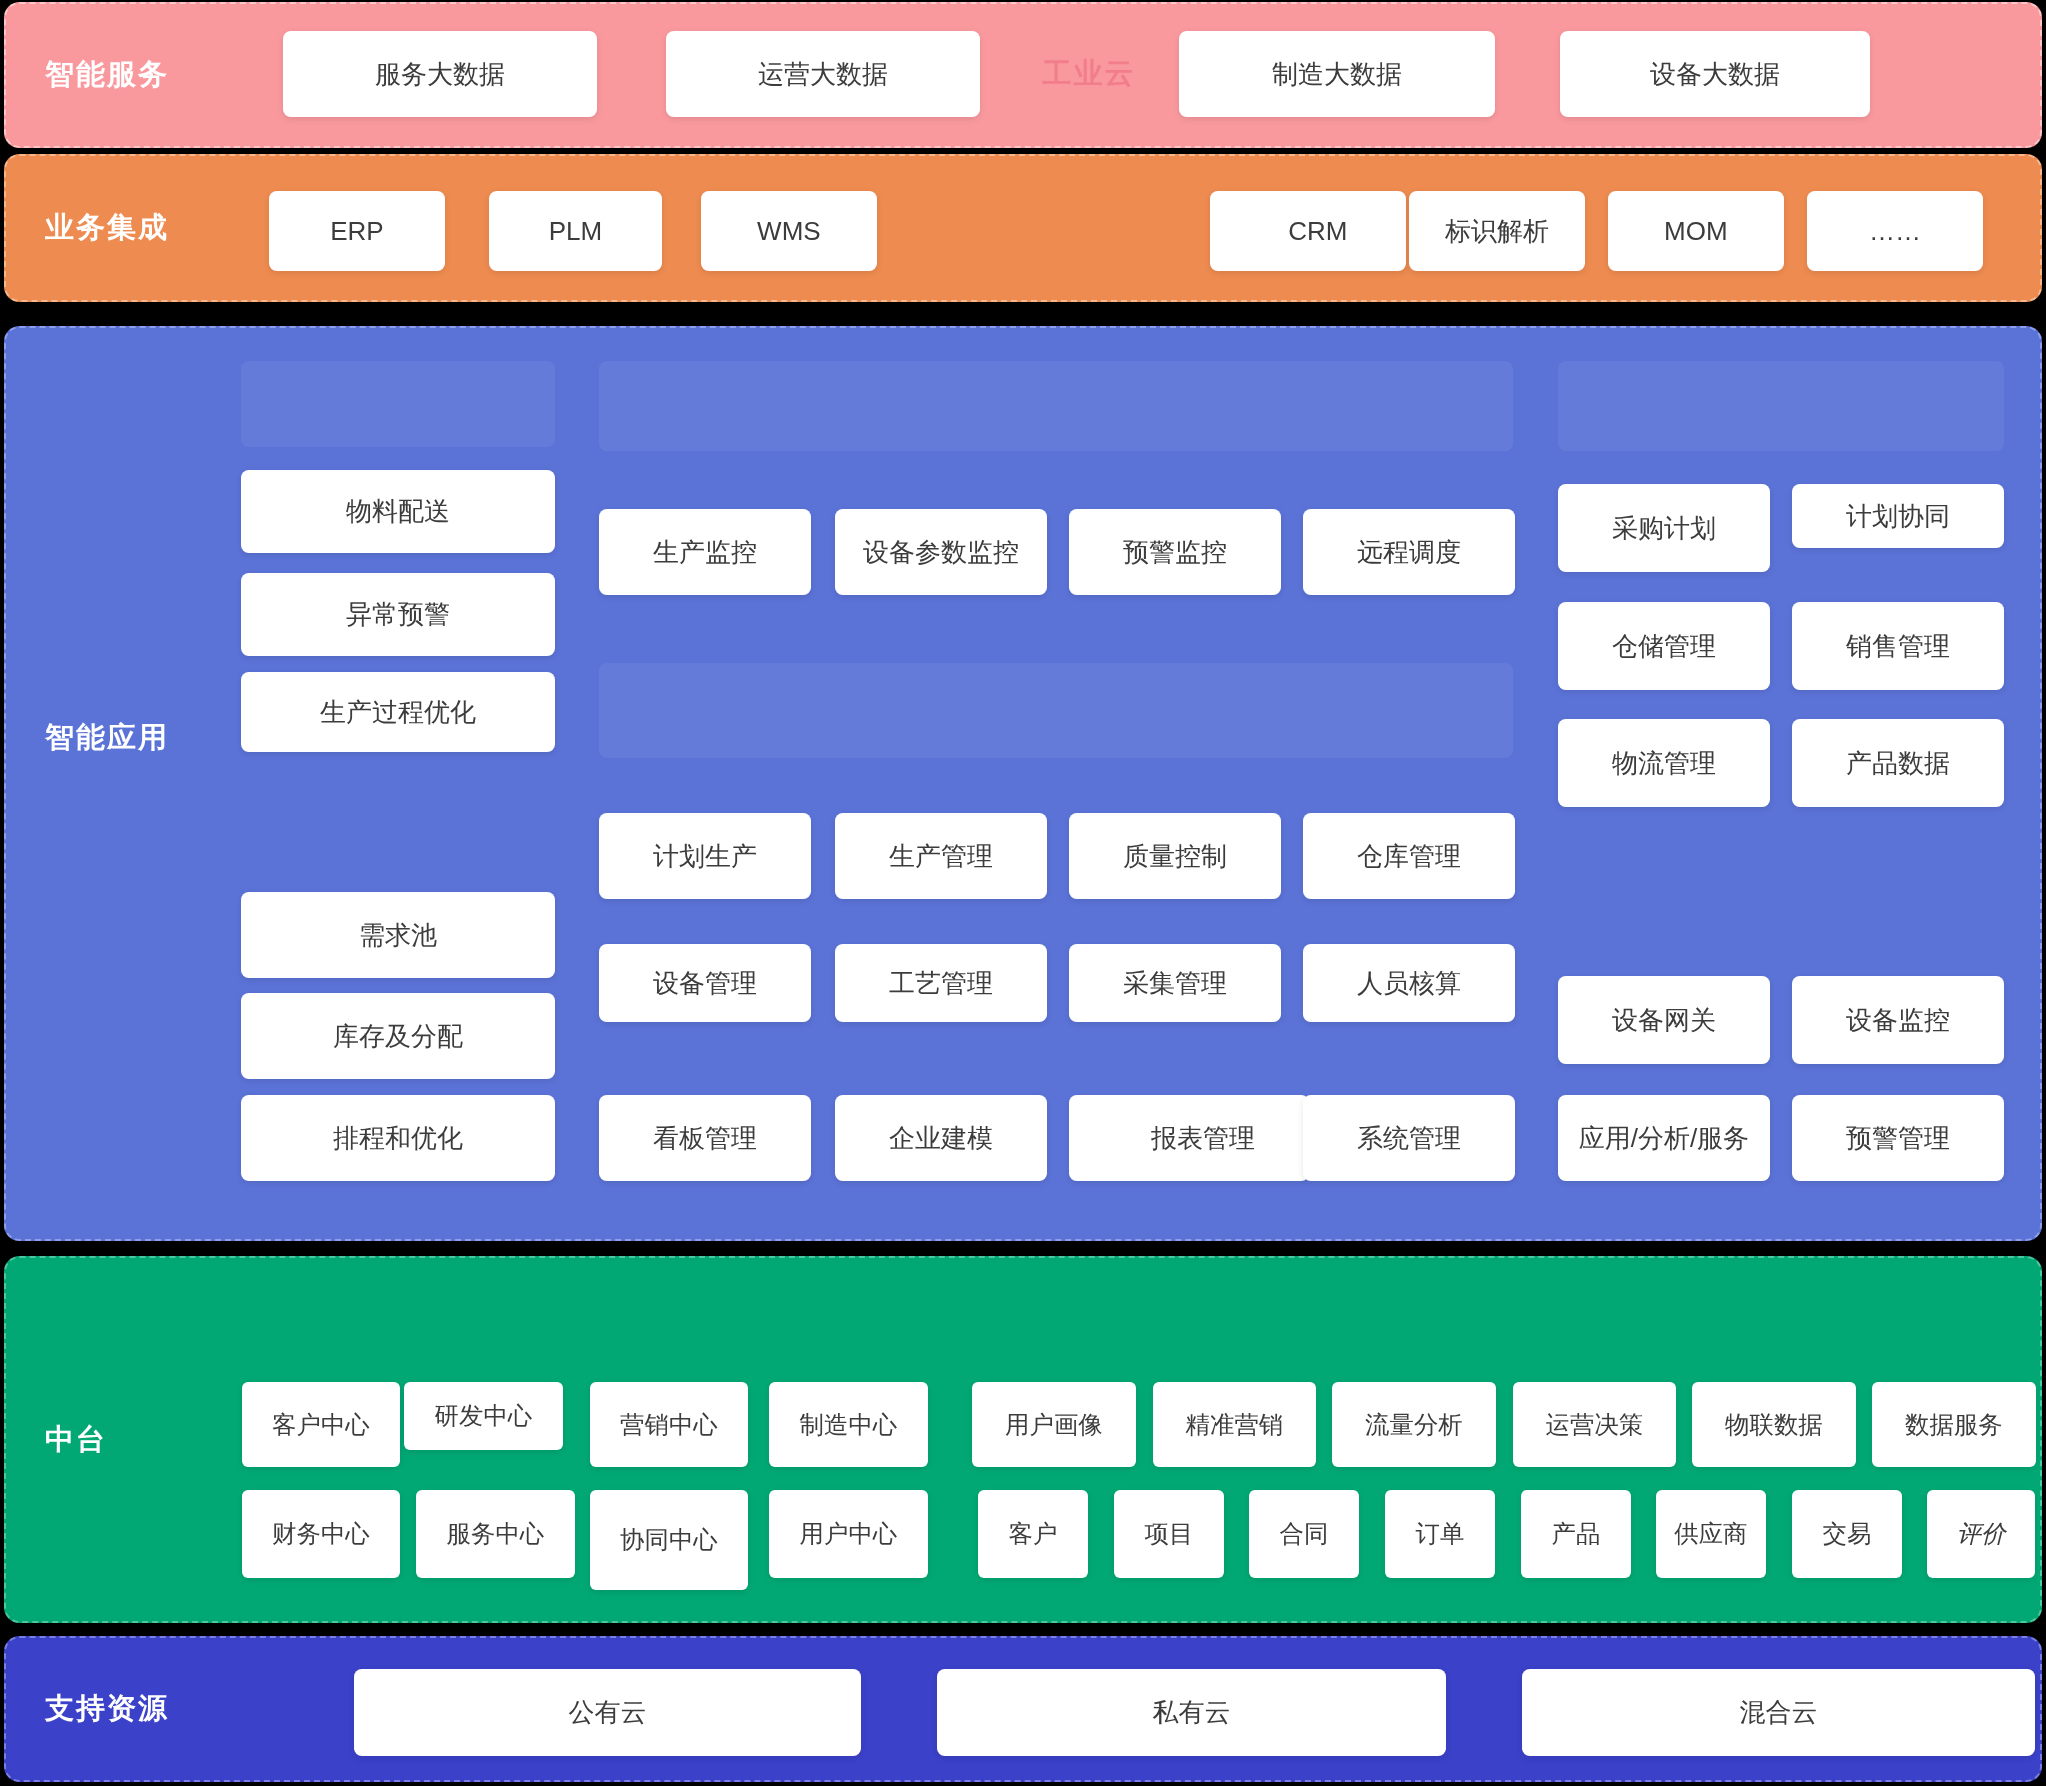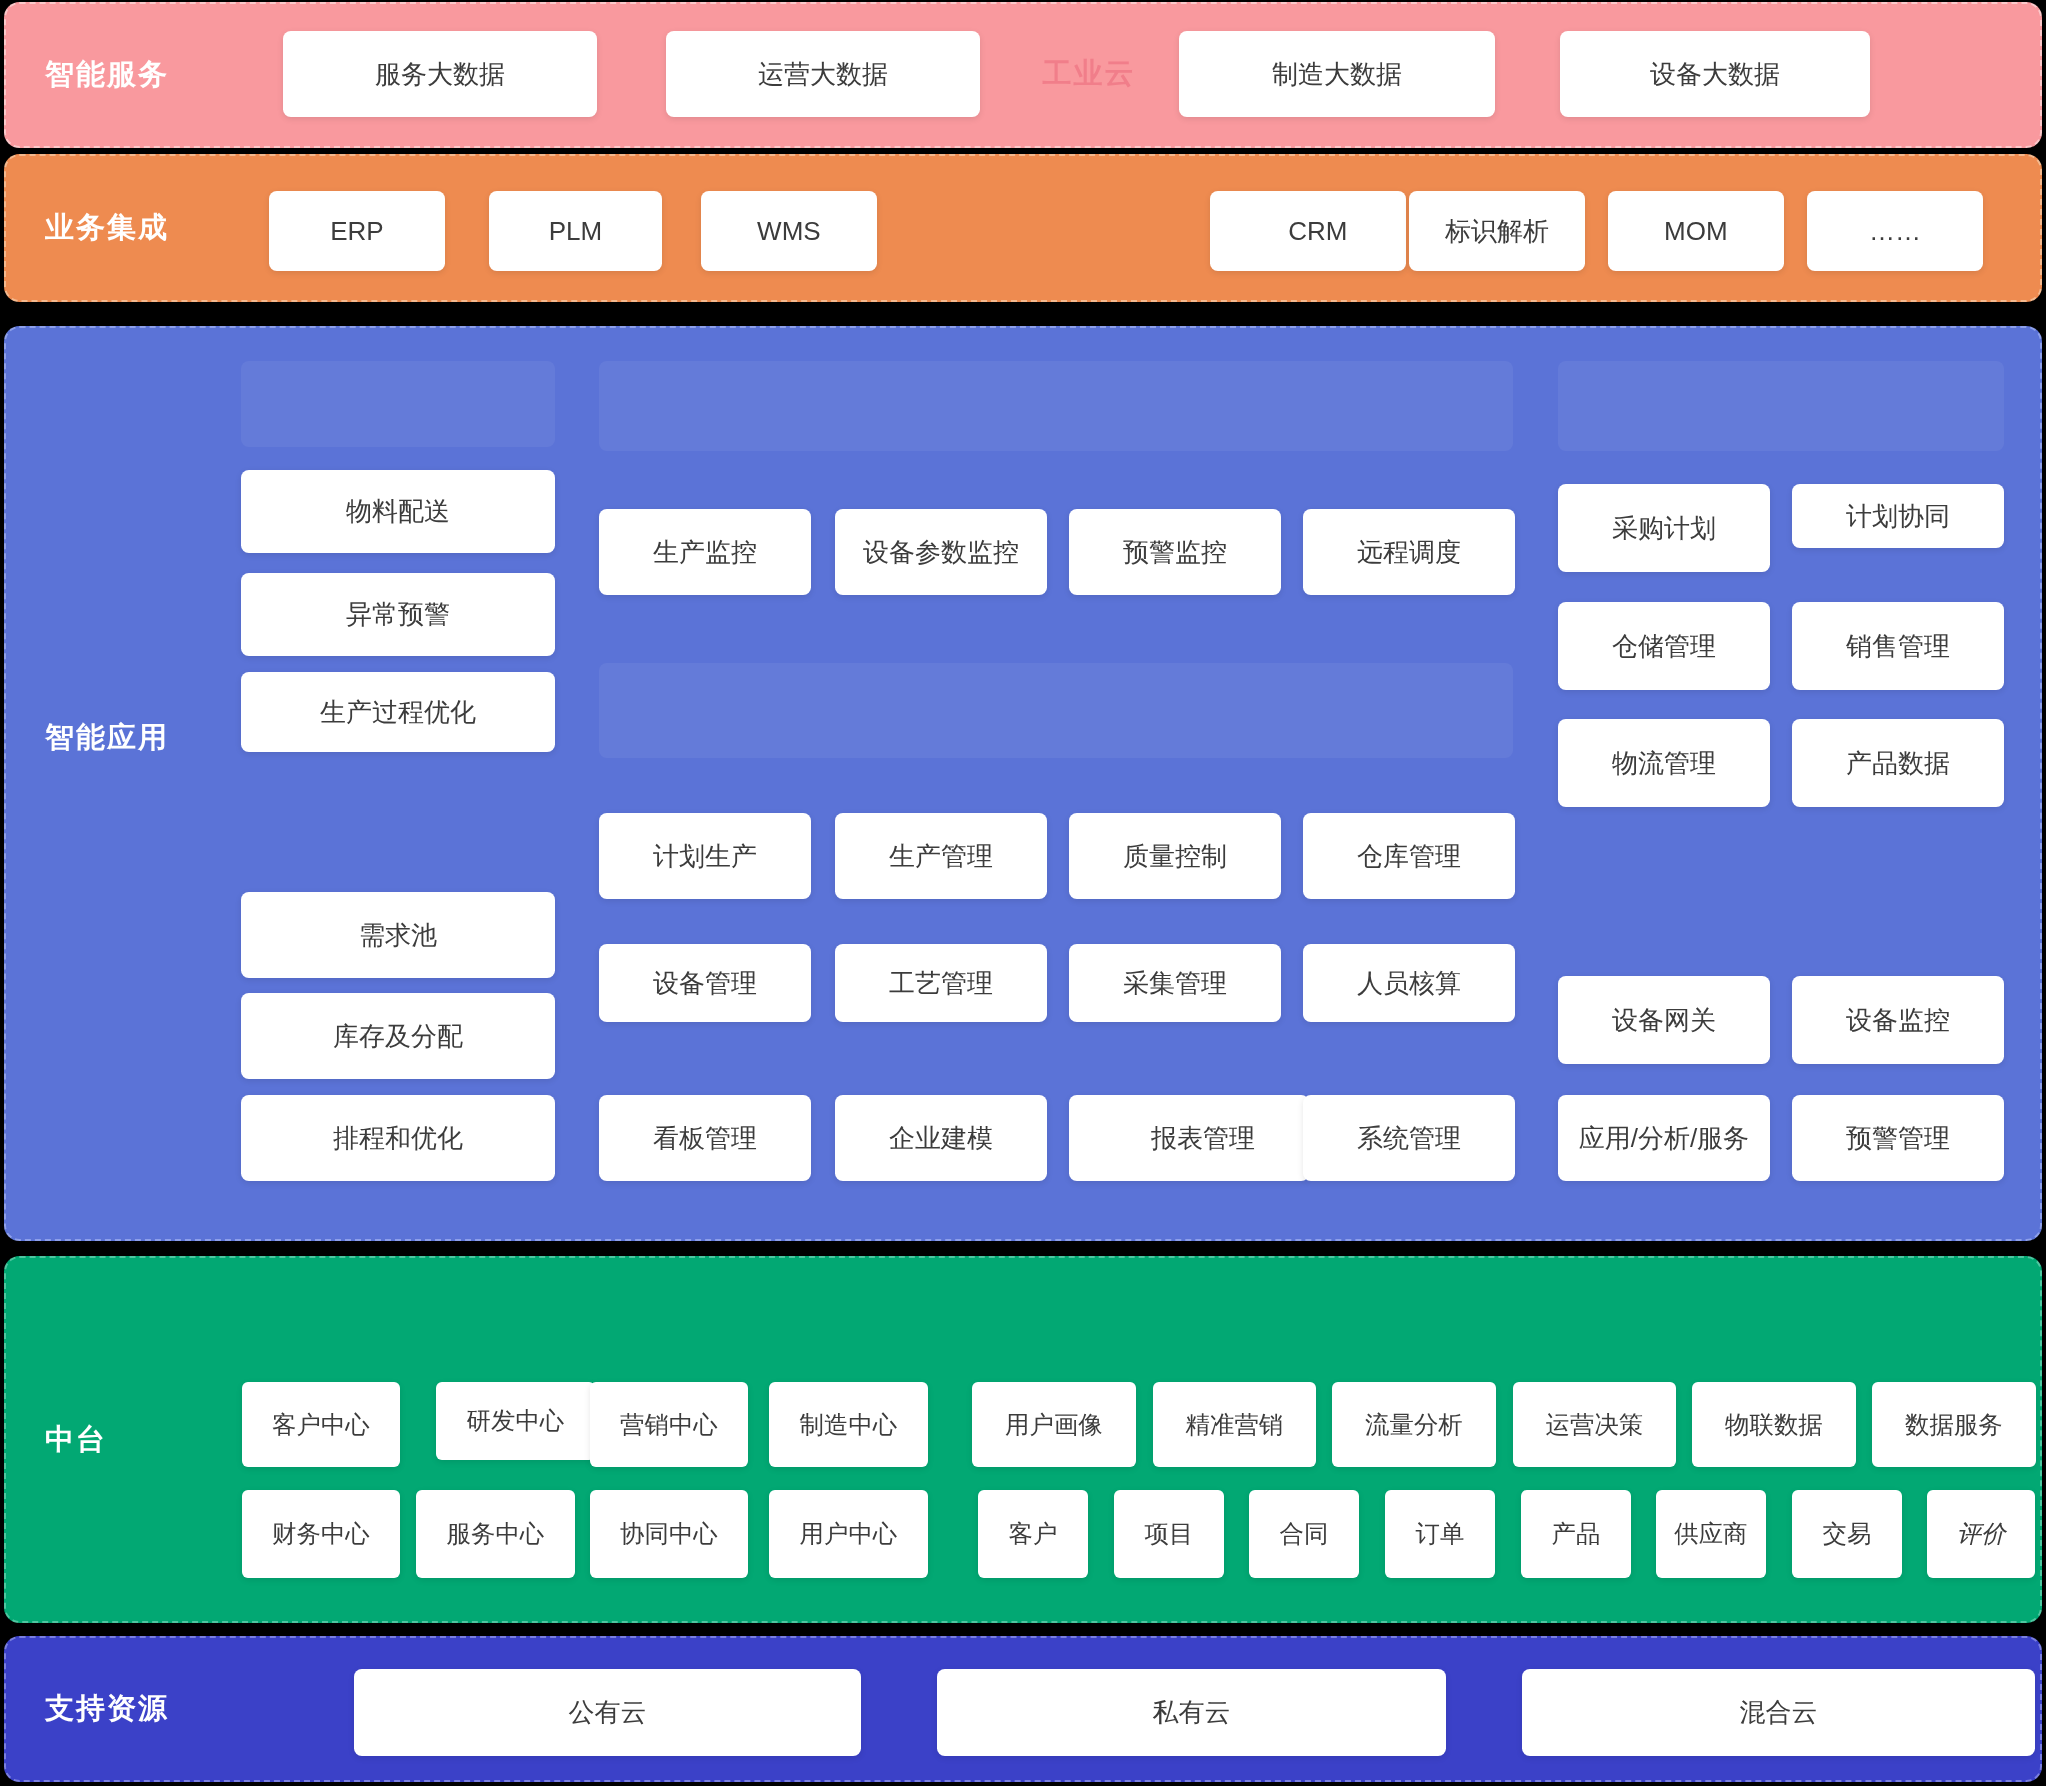--- a/index.html
+++ b/index.html
@@ -99,33 +99,33 @@
     <div class="b" style="left:1786px;top:391px;width:212px;height:88px;">产品数据</div>
     <div class="b" style="left:1552px;top:648px;width:212px;height:88px;">设备网关</div>
     <div class="b" style="left:1786px;top:648px;width:212px;height:88px;">设备监控</div>
     <div class="b" style="left:1786px;top:767px;width:212px;height:86px;">预警管理</div>
     <div class="b" style="left:1552px;top:767px;width:212px;height:86px;">应用/分析/服务</div>
   </section>
 
   <section class="band band-platform">
     <span class="band-label">中台</span>
     <div class="b" style="left:236px;top:124px;width:158px;height:85px;">客户中心</div>
-    <div class="b" style="left:430px;top:124px;width:159px;height:78px;">研发中心</div>
+    <div class="b" style="left:398px;top:124px;width:159px;height:68px;">研发中心</div>
     <div class="b" style="left:584px;top:124px;width:158px;height:85px;">营销中心</div>
     <div class="b" style="left:763px;top:124px;width:159px;height:85px;">制造中心</div>
     <div class="b" style="left:966px;top:124px;width:164px;height:85px;">用户画像</div>
     <div class="b" style="left:1147px;top:124px;width:163px;height:85px;">精准营销</div>
     <div class="b" style="left:1326px;top:124px;width:164px;height:85px;">流量分析</div>
     <div class="b" style="left:1507px;top:124px;width:163px;height:85px;">运营决策</div>
     <div class="b" style="left:1686px;top:124px;width:164px;height:85px;">物联数据</div>
     <div class="b" style="left:1866px;top:124px;width:164px;height:85px;">数据服务</div>
 
     <div class="b" style="left:236px;top:232px;width:158px;height:88px;">财务中心</div>
     <div class="b" style="left:410px;top:232px;width:159px;height:88px;">服务中心</div>
-    <div class="b" style="left:584px;top:232px;width:158px;height:88px;">协同中心</div>
+    <div class="b" style="left:584px;top:232px;width:158px;height:100px;">协同中心</div>
     <div class="b" style="left:763px;top:232px;width:159px;height:88px;">用户中心</div>
     <div class="b" style="left:972px;top:232px;width:110px;height:88px;">客户</div>
     <div class="b" style="left:1108px;top:232px;width:110px;height:88px;">项目</div>
     <div class="b" style="left:1243px;top:232px;width:110px;height:88px;">合同</div>
     <div class="b" style="left:1379px;top:232px;width:110px;height:88px;">订单</div>
     <div class="b" style="left:1515px;top:232px;width:110px;height:88px;">产品</div>
     <div class="b" style="left:1650px;top:232px;width:110px;height:88px;">供应商</div>
     <div class="b" style="left:1786px;top:232px;width:110px;height:88px;">交易</div>
     <div class="b" style="left:1921px;top:232px;width:108px;height:88px;font-style:italic;">评价</div>
   </section>

